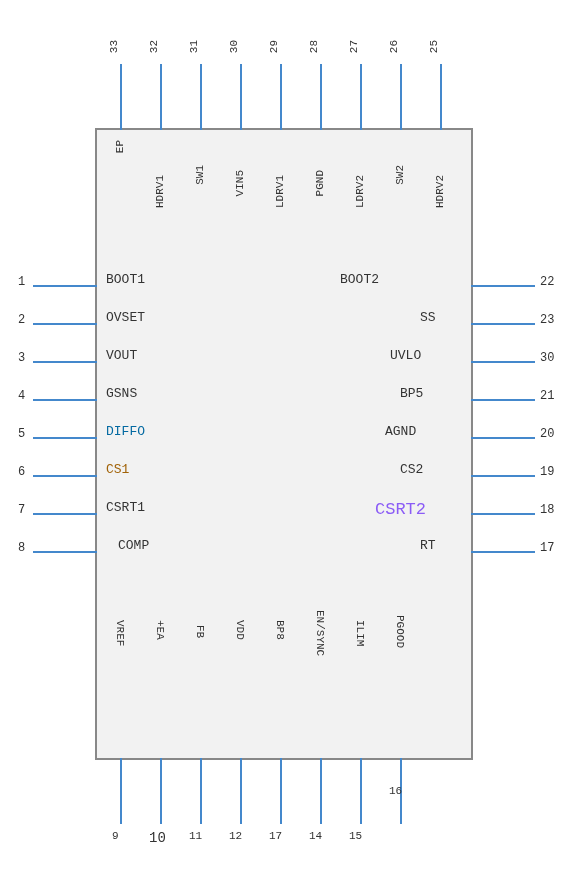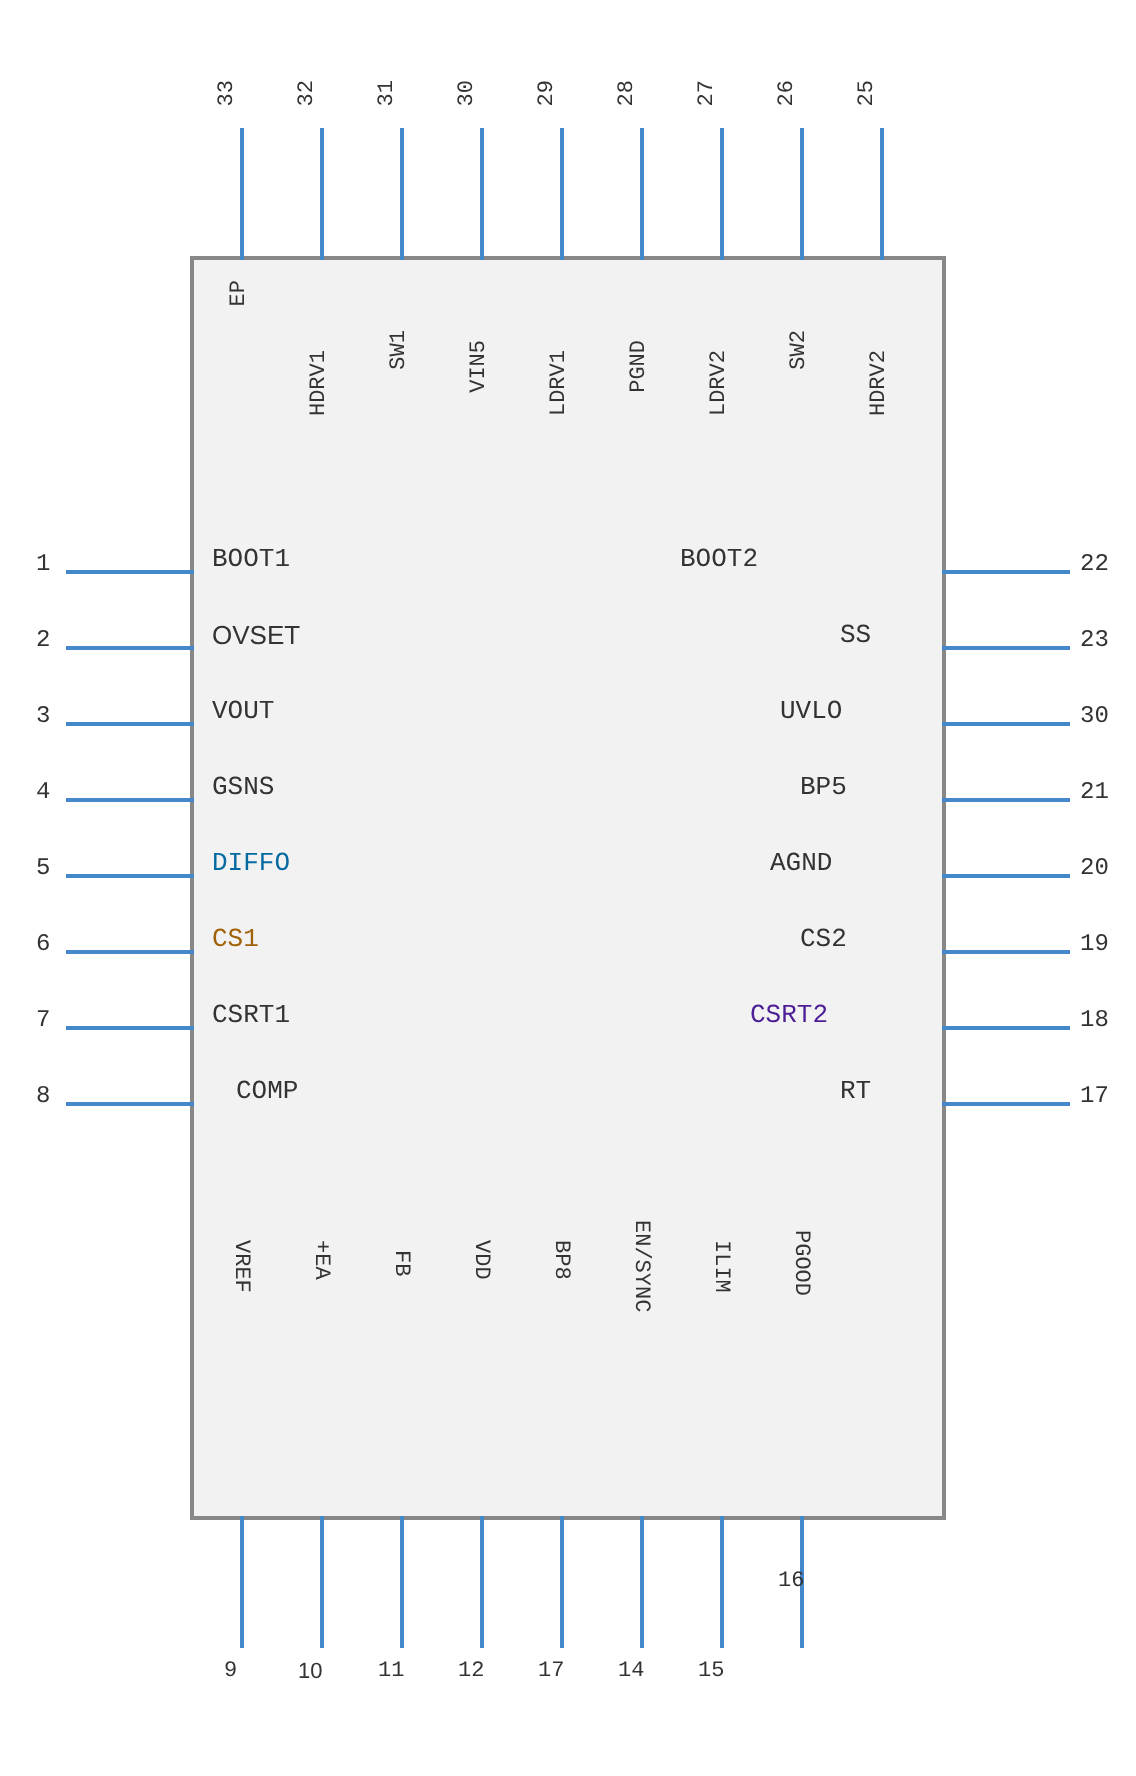--- a/index.html
+++ b/index.html
@@ -64,21 +64,21 @@
   <div style="position:absolute; top:165px; left:394px; font-size:11px; color:#333; font-family:'Courier New',monospace; writing-mode:vertical-rl; transform:rotate(180deg);">SW2</div>
 
   <div style="position:absolute; top:175px; left:434px; font-size:11px; color:#333; font-family:'Courier New',monospace; writing-mode:vertical-rl; transform:rotate(180deg);">HDRV2</div>
 
   <div style="position:absolute; top:285px; left:33px; height:2px; width:64px; background:#4488cc;"></div>
   <div style="position:absolute; top:275px; left:18px; font-size:12px; color:#333; font-family:'Courier New',monospace;">1</div>
   <div style="position:absolute; top:272px; left:106px; font-size:13px; color:#333; font-family:'Courier New',monospace;">BOOT1</div>
 
   <div style="position:absolute; top:323px; left:33px; height:2px; width:64px; background:#4488cc;"></div>
   <div style="position:absolute; top:313px; left:18px; font-size:12px; color:#333; font-family:'Courier New',monospace;">2</div>
-  <div style="position:absolute; top:310px; left:106px; font-size:13px; color:#333; font-family:Liberation Sans, sans-serif;text-align:right;">OVSET</div>
+  <div style="position:absolute; top:310px; left:106px; font-size:13px; color:#333; font-family:Liberation Mono, monospace;text-align:right;">OVSET</div>
 
   <div style="position:absolute; top:361px; left:33px; height:2px; width:64px; background:#4488cc;"></div>
   <div style="position:absolute; top:351px; left:18px; font-size:12px; color:#333; font-family:'Courier New',monospace;">3</div>
   <div style="position:absolute; top:348px; left:106px; font-size:13px; color:#333; font-family:'Courier New',monospace;">VOUT</div>
 
   <div style="position:absolute; top:399px; left:33px; height:2px; width:64px; background:#4488cc;"></div>
   <div style="position:absolute; top:389px; left:18px; font-size:12px; color:#333; font-family:'Courier New',monospace;">4</div>
   <div style="position:absolute; top:386px; left:106px; font-size:13px; color:#333; font-family:'Courier New',monospace;">GSNS</div>
 
   <div style="position:absolute; top:437px; left:33px; height:2px; width:64px; background:#4488cc;"></div>
@@ -116,31 +116,31 @@
   <div style="position:absolute; top:437px; left:471px; height:2px; width:64px; background:#4488cc;"></div>
   <div style="position:absolute; top:427px; left:540px; font-size:12px; color:#333; font-family:Liberation Mono, monospace;">20</div>
   <div style="position:absolute; top:424px; left:385px; font-size:13px; color:#333; font-family:'Courier New',monospace;">AGND</div>
 
   <div style="position:absolute; top:475px; left:471px; height:2px; width:64px; background:#4488cc;"></div>
   <div style="position:absolute; top:465px; left:540px; font-size:12px; color:#333; font-family:'Courier New',monospace;">19</div>
   <div style="position:absolute; top:462px; left:400px; font-size:13px; color:#333; font-family:'Courier New',monospace;">CS2</div>
 
   <div style="position:absolute; top:513px; left:471px; height:2px; width:64px; background:#4488cc;"></div>
   <div style="position:absolute; top:503px; left:540px; font-size:12px; color:#333; font-family:'Courier New',monospace;">18</div>
-  <div style="position:absolute; top:500px; left:375px; font-size:13px; color:#4c1d95; font-family:'Courier New',monospace;">CSRT2</div>
+  <div style="position:absolute; top:500px; left:375px; font-size:17px; color:#8b5cf6; font-family:'Courier New',monospace;">CSRT2</div>
 
   <div style="position:absolute; top:551px; left:471px; height:2px; width:64px; background:#4488cc;"></div>
   <div style="position:absolute; top:541px; left:540px; font-size:12px; color:#333; font-family:'Courier New',monospace;">17</div>
   <div style="position:absolute; top:538px; left:420px; font-size:13px; color:#333; font-family:'Courier New',monospace;">RT</div>
 
   <div style="position:absolute; top:758px; left:120px; width:2px; height:66px; background:#4488cc;"></div>
   <div style="position:absolute; top:830px; left:112px; font-size:11px; color:#333; font-family:'Courier New',monospace;">9</div>
 
   <div style="position:absolute; top:758px; left:160px; width:2px; height:66px; background:#4488cc;"></div>
-  <div style="position:absolute; top:830px; left:149px; font-size:11px; color:#333; font-family:Liberation Sans, sans-serif;">10</div>
+  <div style="position:absolute; top:830px; left:149px; font-size:14px; color:#333; font-family:Liberation Mono, monospace;">10</div>
 
   <div style="position:absolute; top:758px; left:200px; width:2px; height:66px; background:#4488cc;"></div>
   <div style="position:absolute; top:830px; left:189px; font-size:11px; color:#333; font-family:'Courier New',monospace;">11</div>
 
   <div style="position:absolute; top:758px; left:240px; width:2px; height:66px; background:#4488cc;"></div>
   <div style="position:absolute; top:830px; left:229px; font-size:11px; color:#333; font-family:'Courier New',monospace;">12</div>
 
   <div style="position:absolute; top:758px; left:280px; width:2px; height:66px; background:#4488cc;"></div>
   <div style="position:absolute; top:830px; left:269px; font-size:11px; color:#333; font-family:'Courier New',monospace;">17</div>
 

